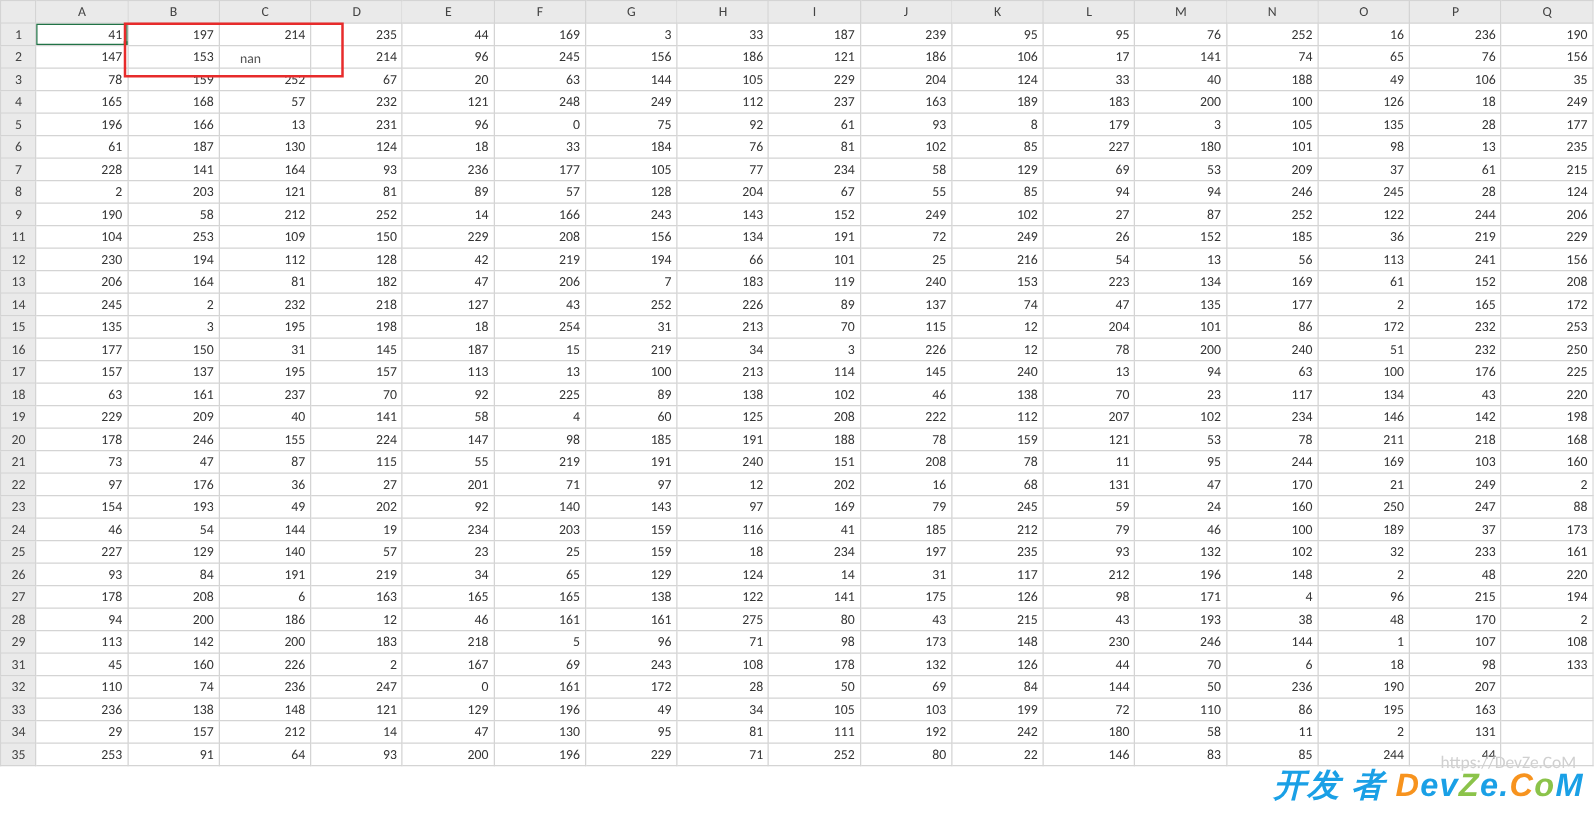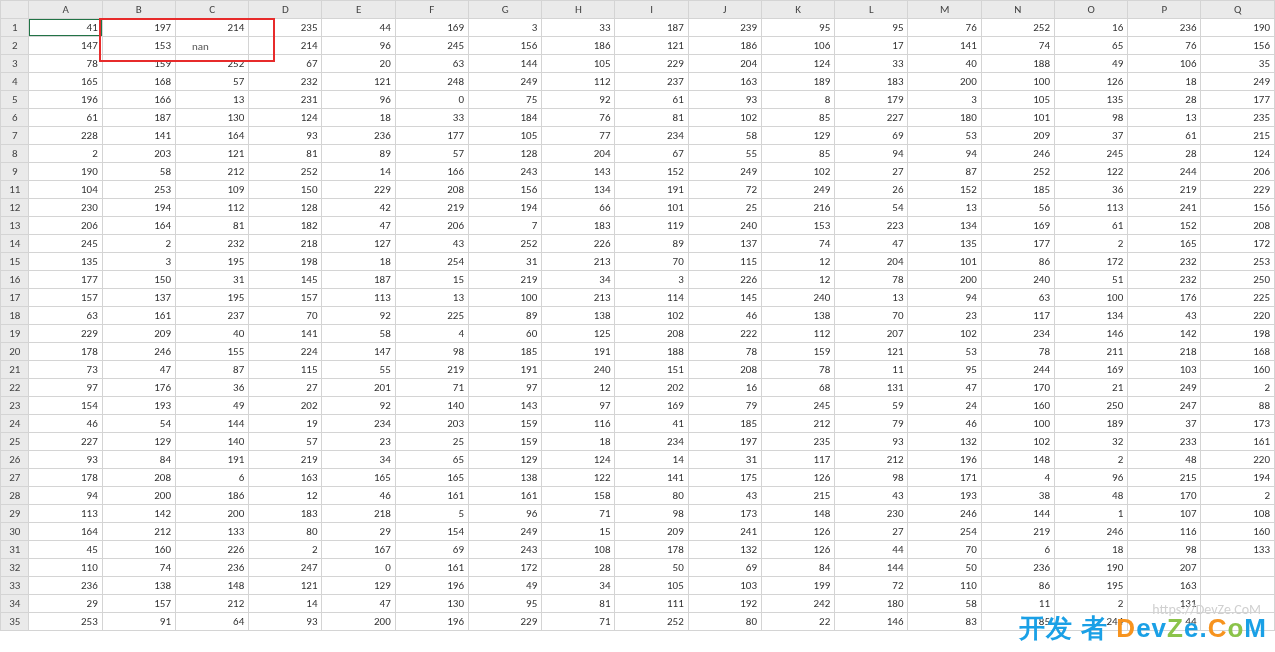--- a/index.html
+++ b/index.html
@@ -12,21 +12,21 @@
   .rowhdr-col{width:28px;}
   
   .sel{position:relative;}
   .sel::after{content:"";position:absolute;inset:-1px;border:2px solid #217346;pointer-events:none;}
   .selhandle{position:absolute;right:-3px;bottom:-3px;width:6px;height:6px;background:#217346;}
   
   .redbox{position:absolute;border:2px solid #e72b2b;pointer-events:none;box-sizing:border-box;z-index:5;}
   
   .nanbox{position:absolute;font-size:11px;color:#555;background:#fff;z-index:6;padding:0 2px;}
   
-  .wm{position:absolute;right:8px;bottom:6px;font-size:26px;font-weight:bold;font-family:"Microsoft YaHei",Arial,sans-serif;letter-spacing:1px;pointer-events:none;white-space:nowrap;}
+  .wm{position:absolute;right:8px;bottom:6px;font-size:26px;font-weight:bold;font-style:italic;font-family:"Microsoft YaHei",Arial,sans-serif;letter-spacing:1px;pointer-events:none;white-space:nowrap;}
   .wm .c1{color:#1aa0e6;}
   .wm .c2{color:#f7931e;}
   .wm .c3{color:#1aa0e6;}
   .wm .c4{color:#8bc34a;}
   .wmurl{position:absolute;right:14px;bottom:34px;font-size:14px;color:#d0d0d0;pointer-events:none;}
   .container{position:relative;width:1275px;height:652px;}
 </style>
 </head>
 <body>
 <div class="container">
@@ -581,21 +581,21 @@
         </tr>
         <tr>
           <th class="rowhdr">28</th>
           <td>94</td>
           <td>200</td>
           <td>186</td>
           <td>12</td>
           <td>46</td>
           <td>161</td>
           <td>161</td>
-          <td>158</td>
+          <td>275</td>
           <td>80</td>
           <td>43</td>
           <td>215</td>
           <td>43</td>
           <td>193</td>
           <td>38</td>
           <td>48</td>
           <td>170</td>
           <td>2</td>
         </tr>
@@ -613,40 +613,20 @@
           <td>173</td>
           <td>148</td>
           <td>230</td>
           <td>246</td>
           <td>144</td>
           <td>1</td>
           <td>107</td>
           <td>108</td>
         </tr>
         <tr>
-          <th class="rowhdr">30</th>
-          <td>164</td>
-          <td>212</td>
-          <td>133</td>
-          <td>80</td>
-          <td>29</td>
-          <td>154</td>
-          <td>249</td>
-          <td>15</td>
-          <td>209</td>
-          <td>241</td>
-          <td>126</td>
-          <td>27</td>
-          <td>254</td>
-          <td>219</td>
-          <td>246</td>
-          <td>116</td>
-          <td>160</td>
-        </tr>
-        <tr>
           <th class="rowhdr">31</th>
           <td>45</td>
           <td>160</td>
           <td>226</td>
           <td>2</td>
           <td>167</td>
           <td>69</td>
           <td>243</td>
           <td>108</td>
           <td>178</td>

